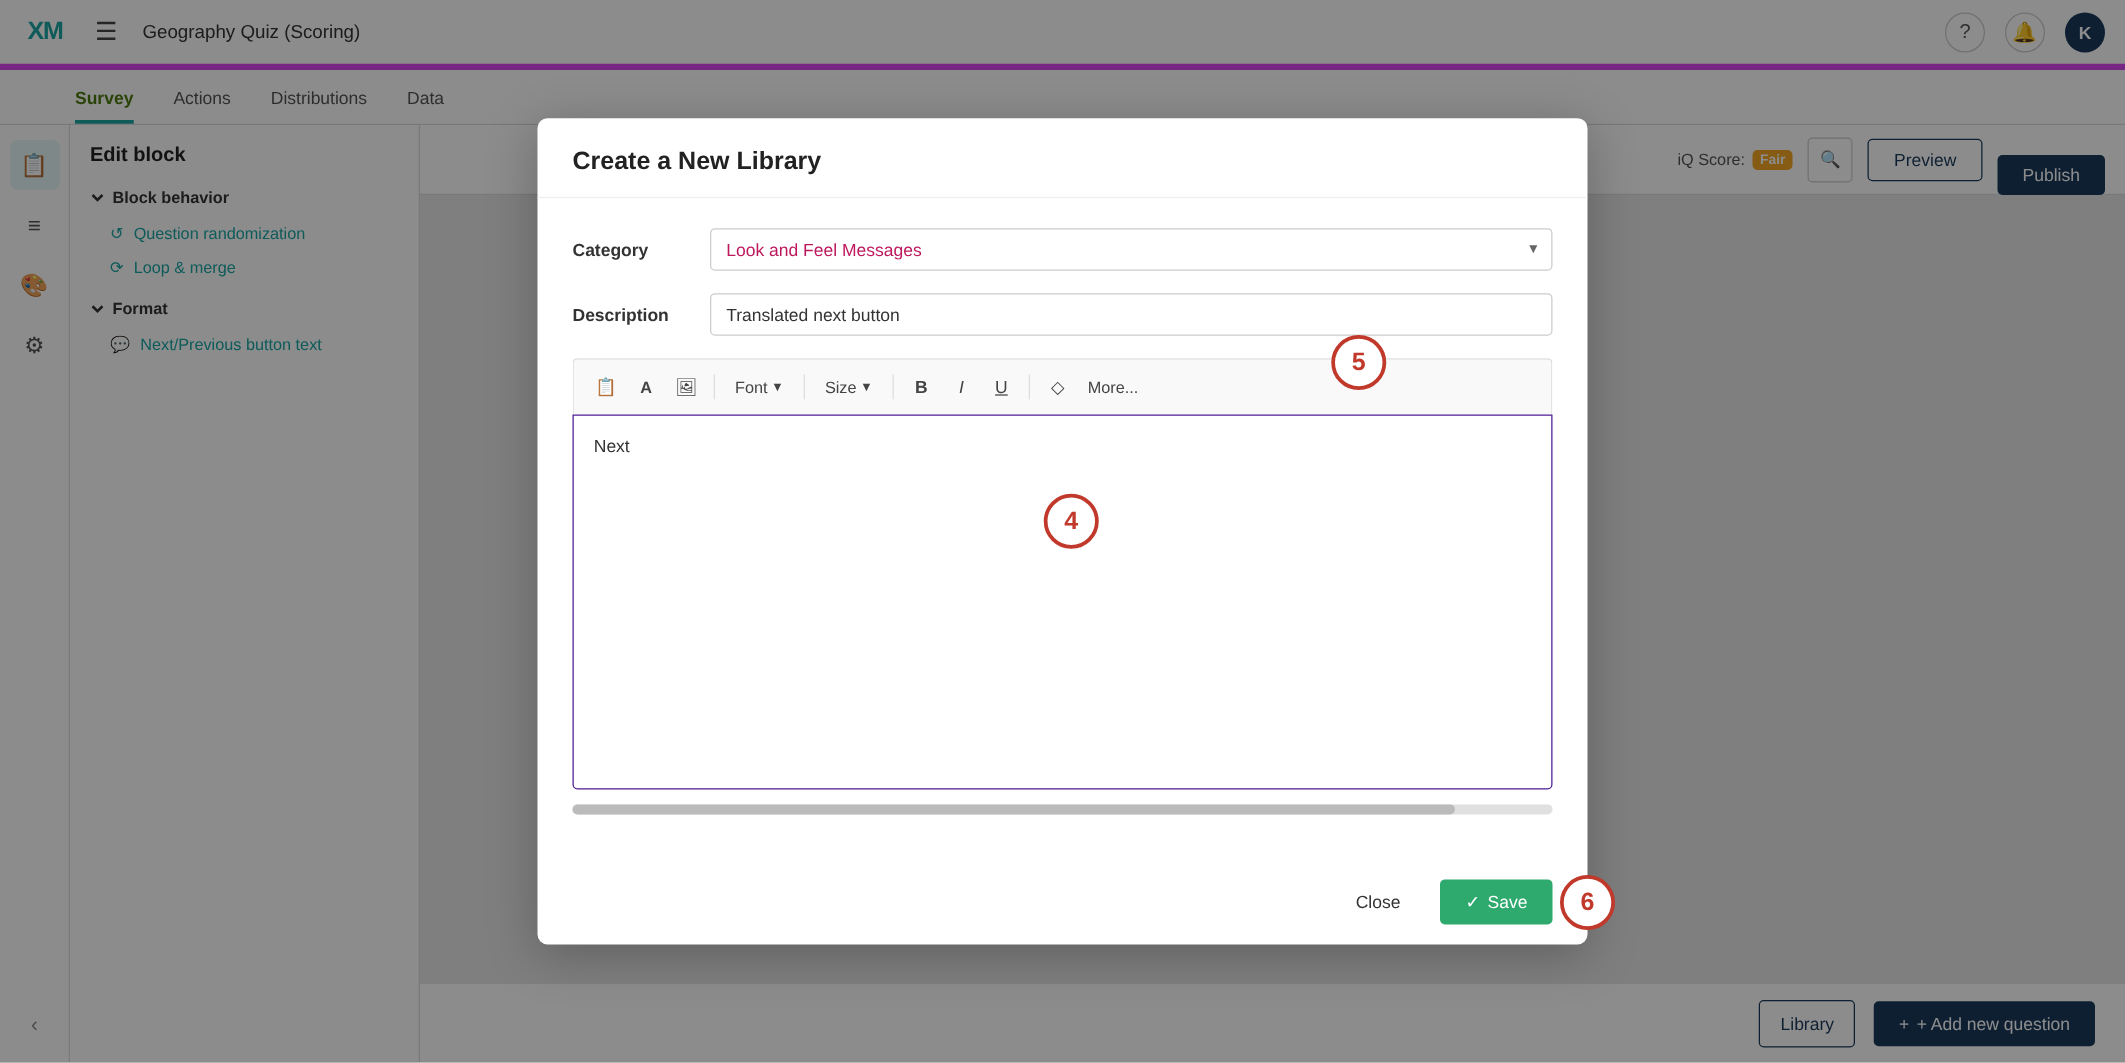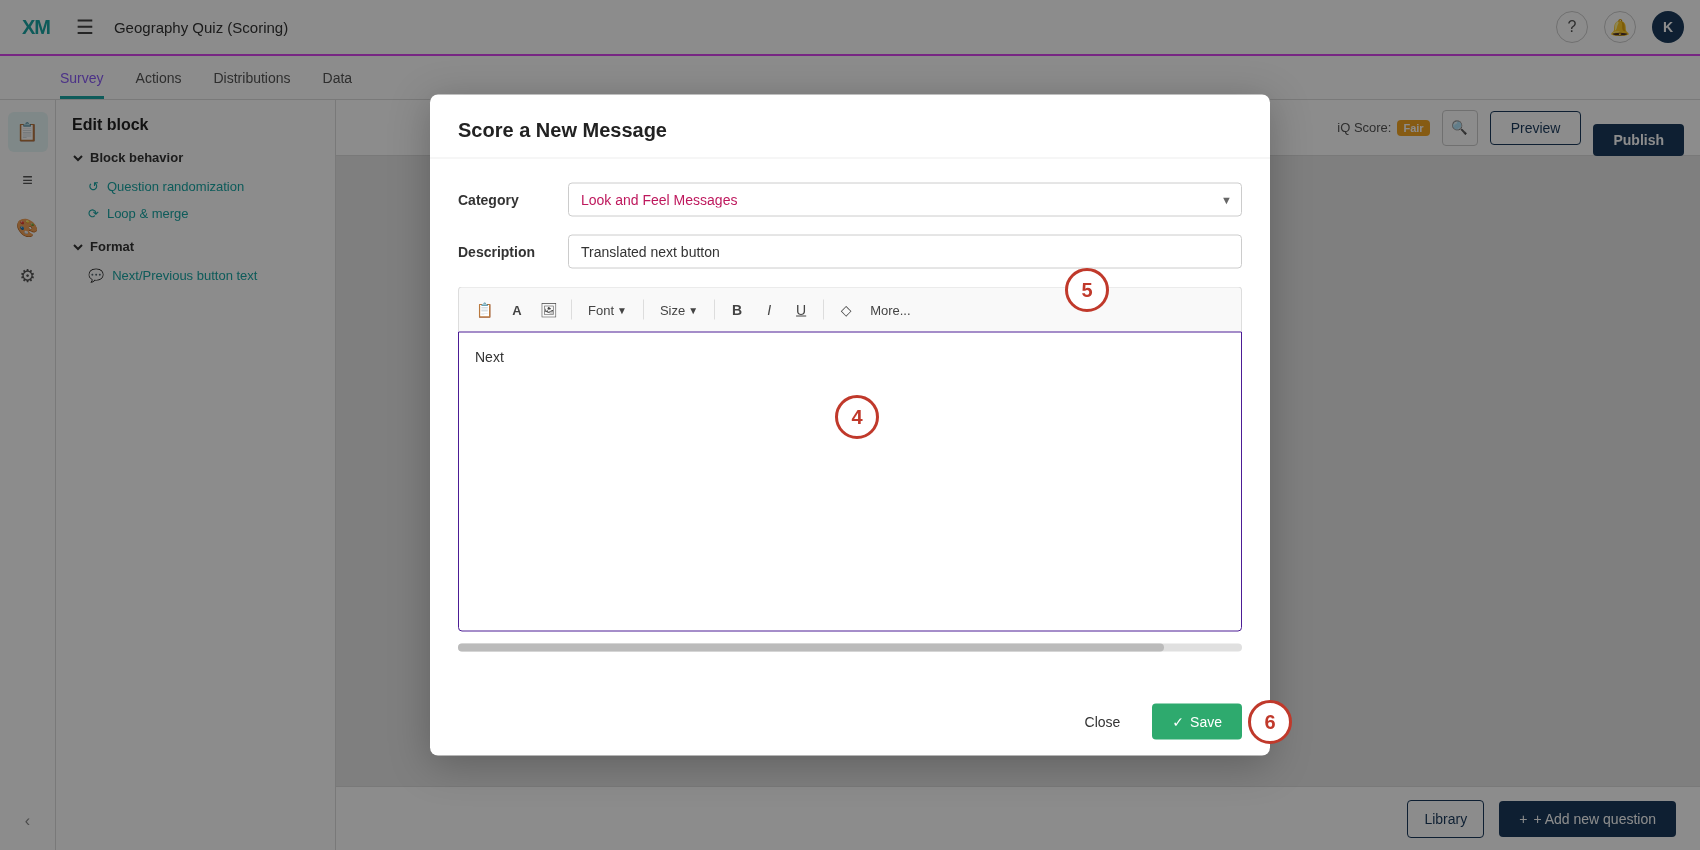--- a/index.html
+++ b/index.html
@@ -2,33 +2,33 @@
 <html><head>
   <meta charset="utf-8">
   <style>
     * { box-sizing: border-box; margin: 0; padding: 0; }
     body { font-family: -apple-system, BlinkMacSystemFont, 'Segoe UI', sans-serif; background: #f0f0f0; width: 1700px; height: 850px; overflow: hidden; position: relative; }
 
     
     .app-container { width: 1700px; height: 850px; display: flex; flex-direction: column; background: #f5f5f5; }
 
     
-    .top-nav { height: 56px; background: #fff; border-bottom: 2px solid #d946ef; display: flex; align-items: center; padding: 0 16px; gap: 12px; flex-shrink: 0; }
+    .top-nav { height: 56px; background: #fff; border-bottom: 5px solid #d946ef; display: flex; align-items: center; padding: 0 16px; gap: 12px; flex-shrink: 0; }
     .xm-logo { width: 40px; height: 40px; display: flex; align-items: center; justify-content: center; }
     .xm-logo-text { color: #1aa6a4; font-size: 20px; font-weight: 800; letter-spacing: -1px; }
     .hamburger { color: #444; font-size: 20px; cursor: pointer; margin: 0 8px; }
     .app-title { font-size: 15px; color: #333; font-weight: 400; margin-right: auto; }
     .nav-icons { display: flex; align-items: center; gap: 16px; margin-left: auto; }
     .nav-icon { width: 32px; height: 32px; border-radius: 50%; display: flex; align-items: center; justify-content: center; cursor: pointer; color: #555; font-size: 16px; border: 1.5px solid #ccc; }
     .avatar { width: 32px; height: 32px; border-radius: 50%; background: #1a3a5c; color: #fff; display: flex; align-items: center; justify-content: center; font-size: 14px; font-weight: 600; cursor: pointer; }
 
     
     .tab-bar { height: 44px; background: #fff; border-bottom: 1px solid #ddd; display: flex; align-items: flex-end; padding: 0 60px; gap: 32px; flex-shrink: 0; }
     .tab { padding: 10px 0; font-size: 14px; color: #555; cursor: pointer; border-bottom: 3px solid transparent; }
-    .tab.active { color: #8b5cf6; border-bottom-color: #1aa6a4; font-weight: 400; }
+    .tab.active { color: #4d7c0f; border-bottom-color: #1aa6a4; font-weight: 700; }
 
     
     .main-area { display: flex; flex: 1; overflow: hidden; }
 
     
     .sidebar-icons { width: 56px; background: #fff; border-right: 1px solid #ddd; display: flex; flex-direction: column; align-items: center; padding: 12px 0; gap: 8px; flex-shrink: 0; }
     .sidebar-icon { width: 40px; height: 40px; display: flex; align-items: center; justify-content: center; border-radius: 6px; cursor: pointer; color: #555; font-size: 18px; }
     .sidebar-icon.active { background: #e8f7f7; color: #1aa6a4; }
     .sidebar-arrow { margin-top: auto; color: #888; cursor: pointer; font-size: 16px; padding: 8px; }
 
@@ -38,21 +38,21 @@
     .section-header { display: flex; align-items: center; gap: 6px; font-size: 13px; font-weight: 600; color: #333; margin: 12px 0 8px; cursor: pointer; }
     .section-header svg { width: 12px; height: 12px; }
     .panel-item { display: flex; align-items: center; gap: 8px; padding: 6px 0 6px 16px; font-size: 13px; color: #1aa6a4; cursor: pointer; }
 
     
     .content-area { flex: 1; background: #e8e8e8; position: relative; }
     .content-topbar { height: 56px; background: #fff; border-bottom: 1px solid #ddd; display: flex; align-items: center; justify-content: flex-end; padding: 0 16px; gap: 12px; }
     .iq-score { display: flex; align-items: center; gap: 6px; font-size: 13px; color: #555; }
     .iq-badge { background: #f5a623; color: #fff; font-size: 11px; padding: 2px 6px; border-radius: 4px; font-weight: 600; }
     .btn-preview { padding: 8px 20px; border: 1.5px solid #1a3a5c; border-radius: 4px; background: #fff; color: #1a3a5c; font-size: 14px; font-weight: 500; cursor: pointer; }
-    .btn-publish { padding: 8px 20px; border-radius: 4px; background: #1a3a5c; color: #fff; font-size: 14px; font-weight: 700; cursor: pointer; border: none; margin-top: 24px; }
+    .btn-publish { padding: 8px 20px; border-radius: 4px; background: #1a3a5c; color: #fff; font-size: 14px; font-weight: 400; cursor: pointer; border: none; margin-top: 24px; }
     .btn-search { width: 36px; height: 36px; border: 1.5px solid #ccc; border-radius: 4px; display: flex; align-items: center; justify-content: center; cursor: pointer; color: #555; background: #fff; }
 
     .content-body { padding: 20px; }
 
     
     .bottom-bar { height: 64px; background: #fff; border-top: 1px solid #ddd; display: flex; align-items: center; justify-content: flex-end; padding: 0 24px; gap: 15px; flex-shrink: 0; }
     .btn-library { padding: 10px 16px; border: 1.5px solid #1a3a5c; border-radius: 4px; background: #fff; color: #1a3a5c; font-size: 14px; font-weight: 500; cursor: pointer; }
     .btn-add { padding: 10px 20px; border-radius: 4px; background: #1a3a5c; color: #fff; font-size: 14px; font-weight: 500; cursor: pointer; border: none; display: flex; align-items: center; gap: 6px; }
 
     
@@ -182,21 +182,21 @@
         </button>
       </div>
     </div>
   </div>
 </div>
 
 <div class="overlay"></div>
 
 <div class="modal">
   <div class="modal-header">
-    <h2 class="modal-title">Score a New Message</h2>
+    <h2 class="modal-title">Create a New Library</h2>
   </div>
   <div class="modal-body">
 
     <div class="form-row">
       <div class="form-label">Category</div>
       <div class="form-control">
         <div class="select-wrapper">
           <select class="select-dropdown">
             <option>Look and Feel Messages</option>
             <option>Survey Messages</option>

